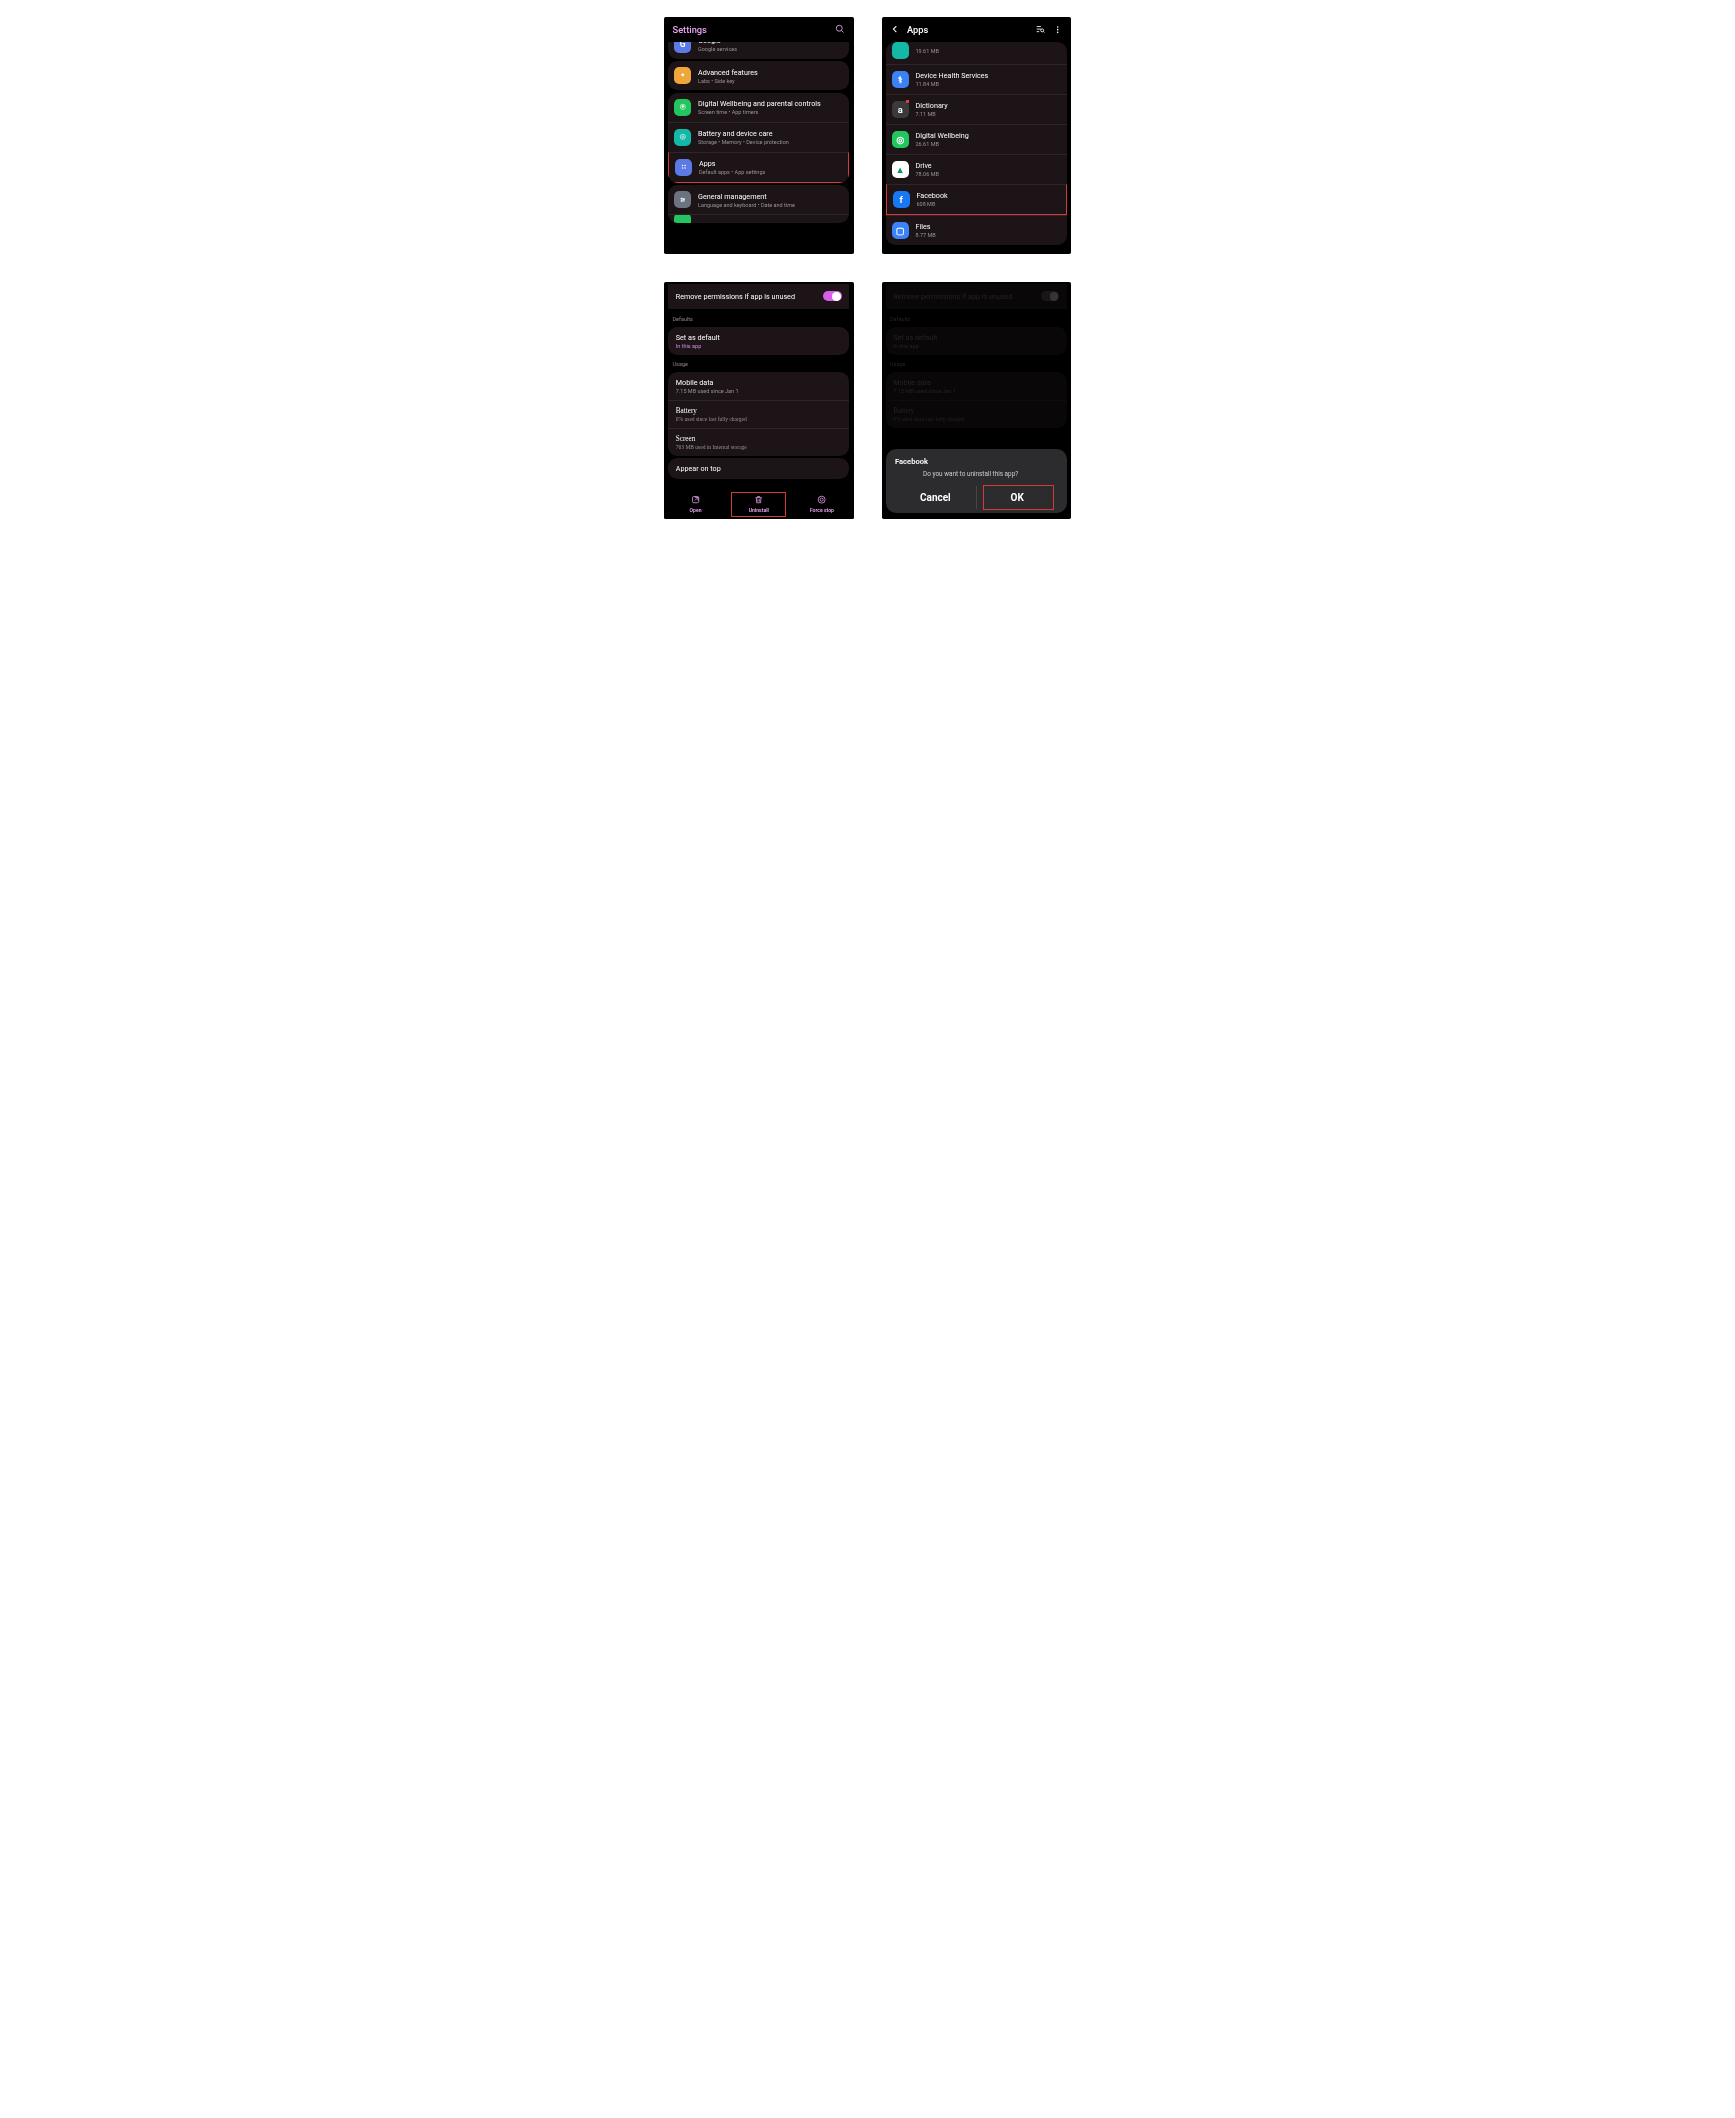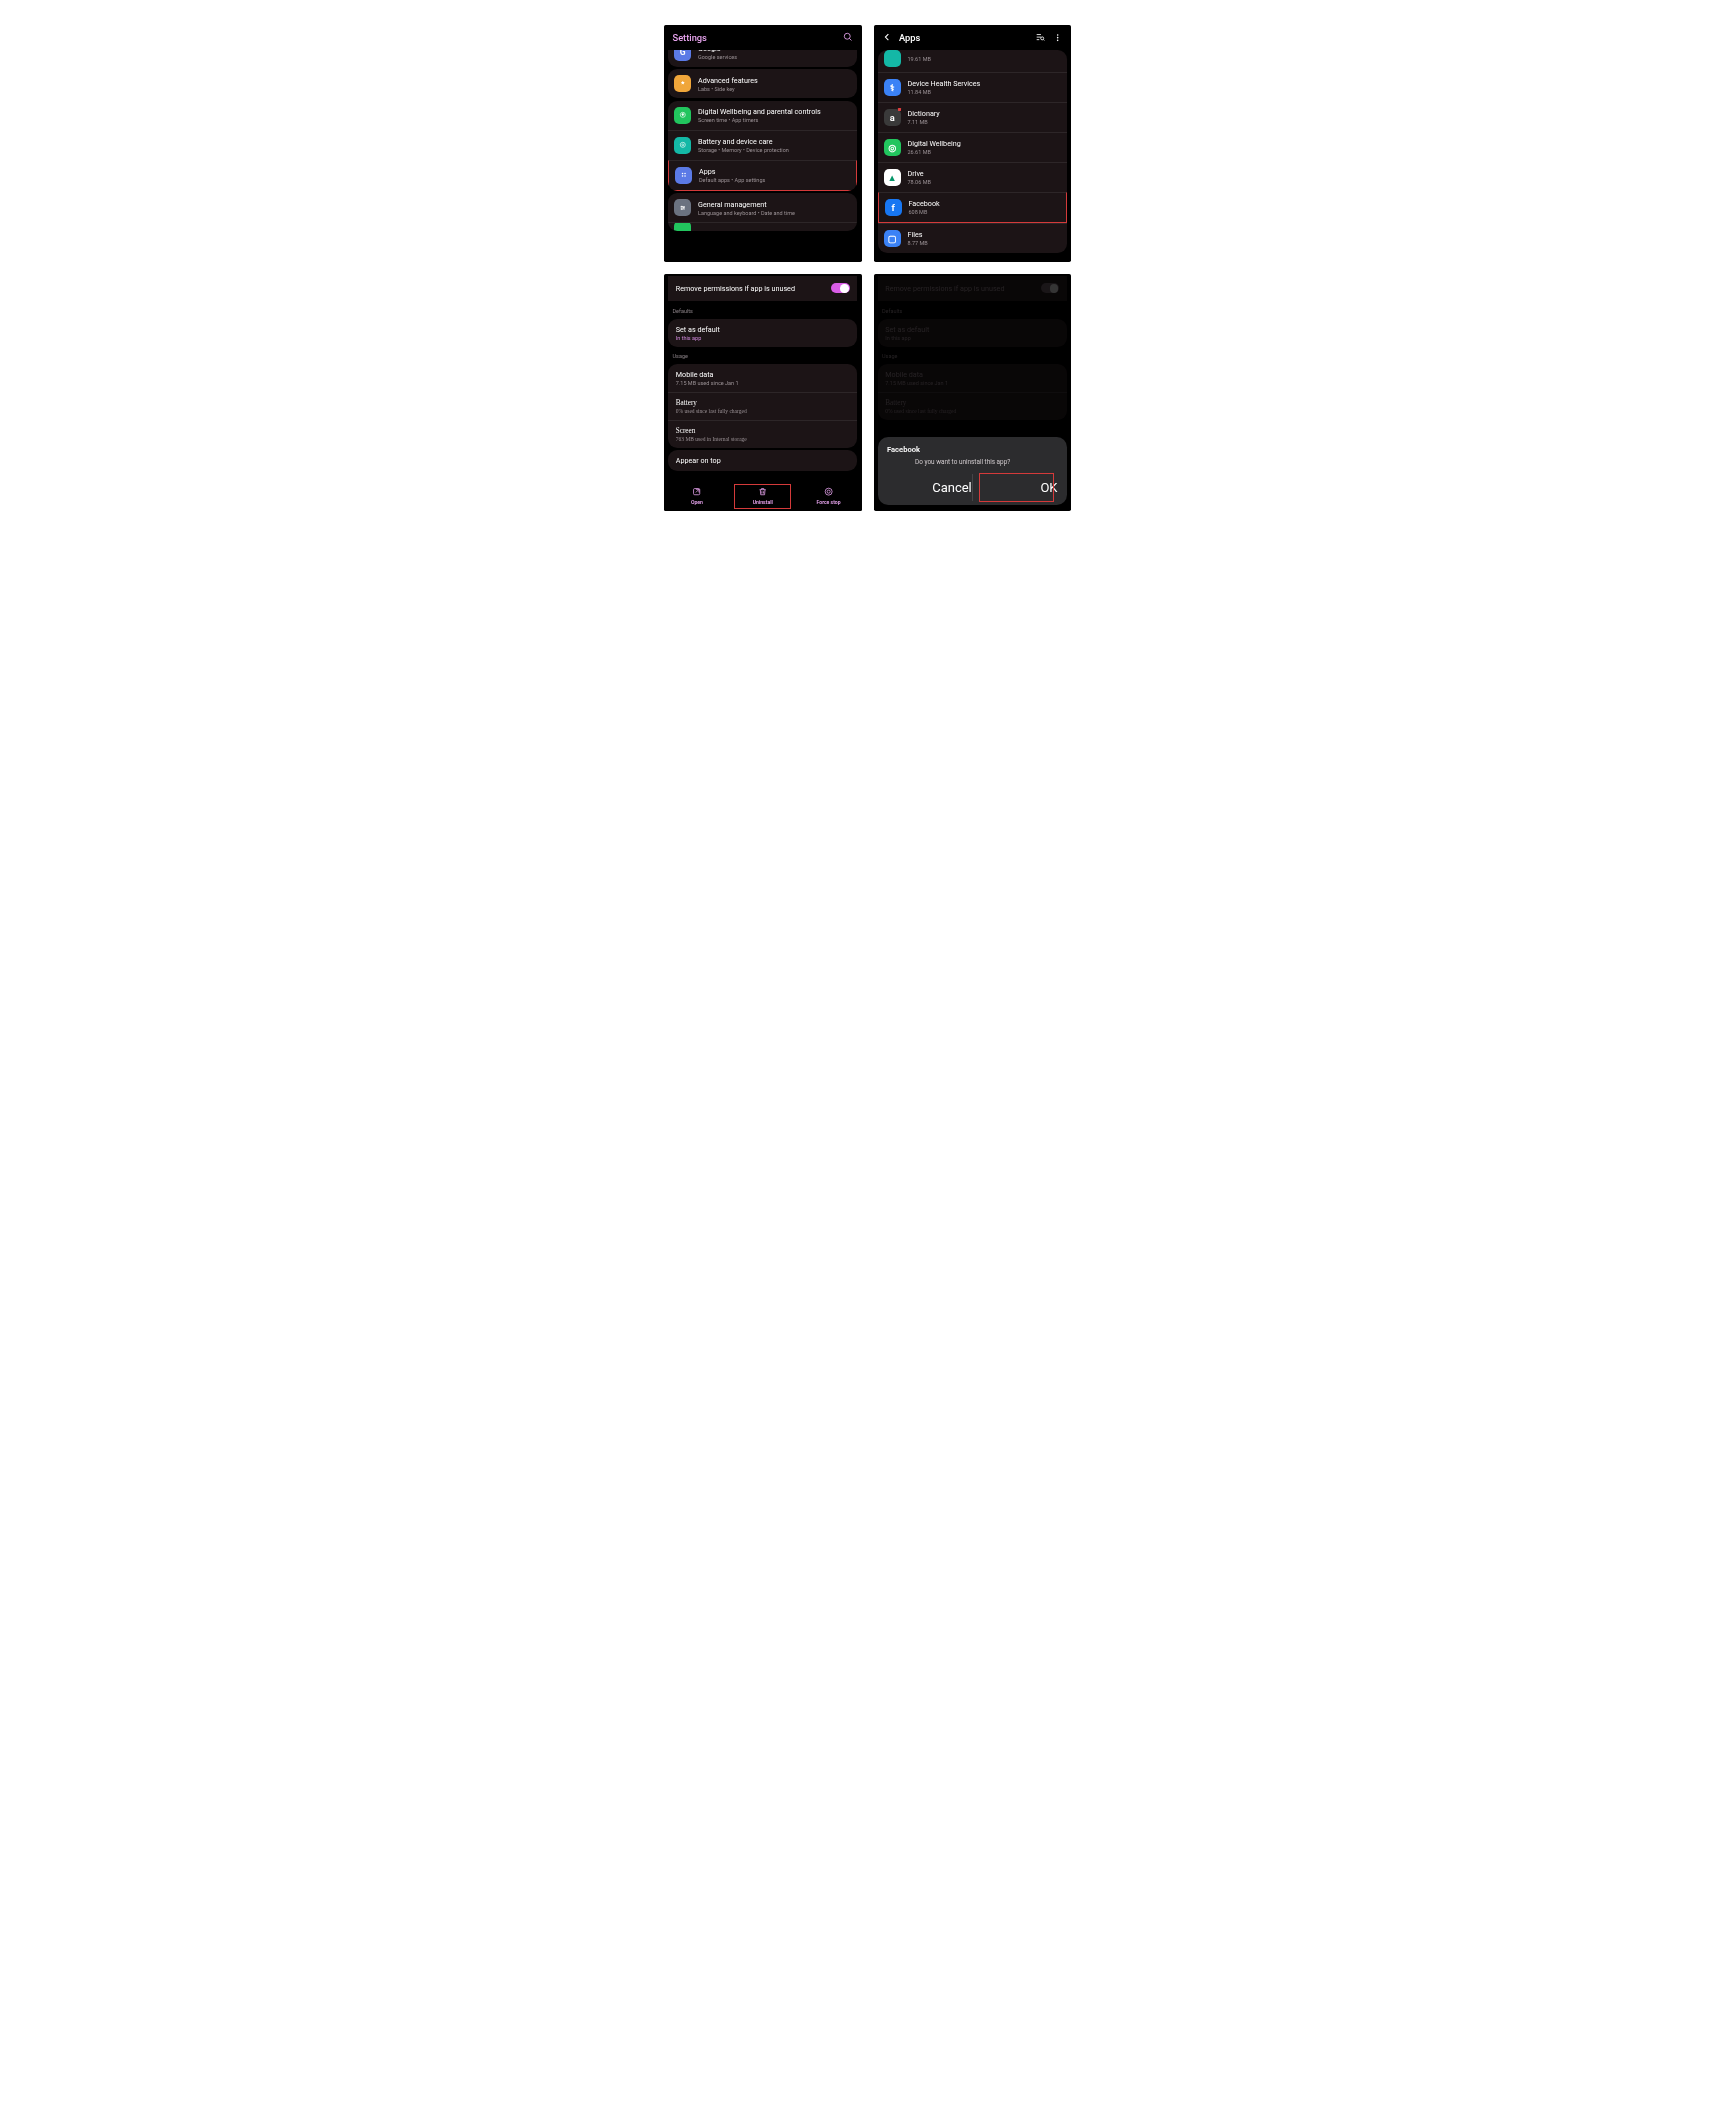--- a/index.html
+++ b/index.html
@@ -5,23 +5,23 @@
   * { margin: 0; padding: 0; box-sizing: border-box; }
   body {
     background: #ffffff;
     font-family: -apple-system, BlinkMacSystemFont, "Segoe UI", Roboto, sans-serif;
     padding: 17px;
   }
   .grid {
     display: grid;
     grid-template-columns: 1fr 1fr;
     grid-template-rows: auto auto;
-    gap: 12px;
+    gap: 28px;
     max-width: 407px;
-    margin: 8px auto;
+    margin: 0 auto;
   }
   .screen {
     background: #000000;
     border-radius: 1.7px;
     color: #ffffff;
     overflow: hidden;
     position: relative;
     height: 237px;
   }
   .header {
@@ -129,24 +129,24 @@
     left: 4.2px; right: 4.2px; bottom: 6px;
     background: #2c2c2e;
     border-radius: 10.2px;
     padding: 8.5px 9.3px 4.2px;
   }
   .dialog-title { font-size: 7.6px; font-weight: 600; margin-bottom: 4.2px; }
   .dialog-msg { font-size: 6.4px; color: #d0cacd; margin-bottom: 7.6px; padding-left: 28px; }
   .dialog-actions { display: flex; }
   .dialog-btn {
     flex: 1;
-    text-align: right;
+    text-align: center;
     padding: 6px 0;
-    font-size: 13px;
-    font-weight: 400;
+    font-size: 10px;
+    font-weight: 700;
     color: #fff;
   }
   .dialog-btn + .dialog-btn { border-left: 0.4px solid rgba(255,255,255,0.12); }
   .ok-highlight {
     position: absolute;
     border: 0.8px solid #d43a3a;
   }
   .app-icon-img {
     width: 17px; height: 17px;
     border-radius: 5.1px;

